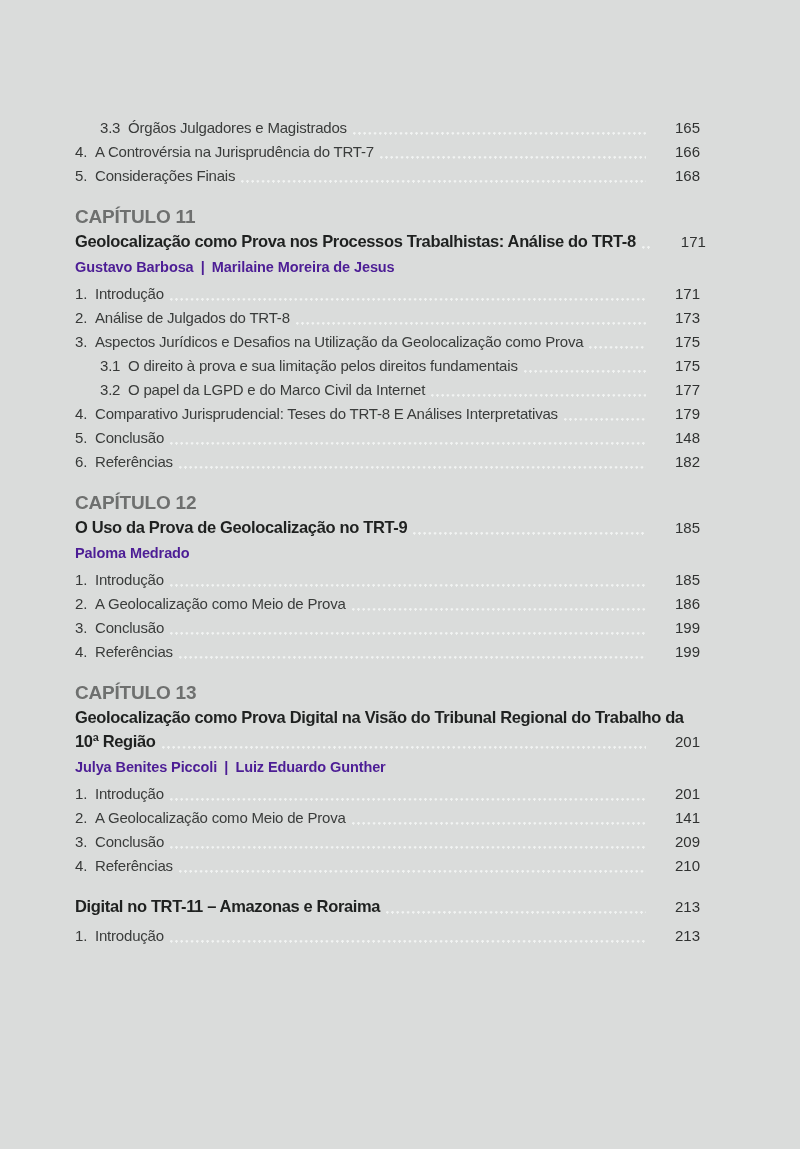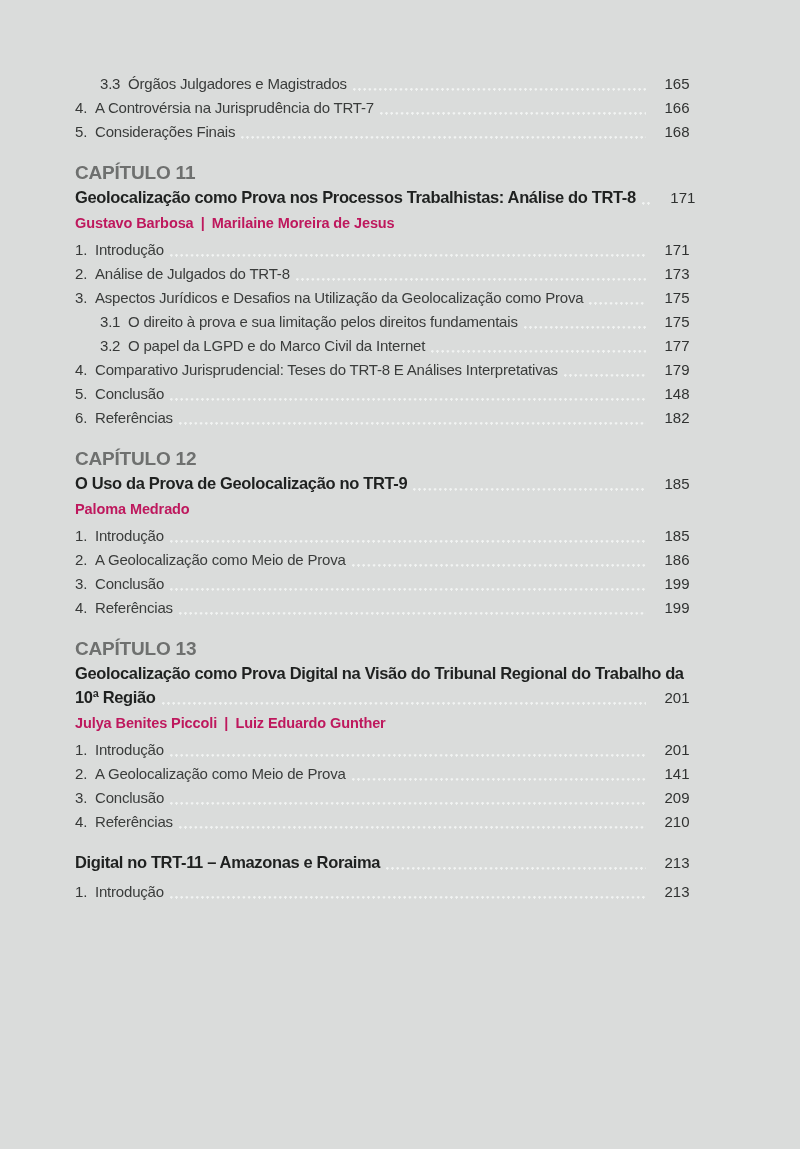--- a/index.html
+++ b/index.html
@@ -15,21 +15,21 @@
     background: #dadcdb;
     overflow: hidden;
     font-family: "Liberation Sans", sans-serif;
     -webkit-font-smoothing: antialiased;
   }
   .content {
     position: absolute;
     top: 0;
     left: 75px;
     width: 625px;
-    padding-top: 72px;
+    padding-top: 116px;
     box-sizing: content-box;
   }
   
   .toc-row {
     display: flex;
     align-items: baseline;
     line-height: 24px;
     font-size: 15px;
     letter-spacing: -0.2px;
     color: #3a3c3b;
@@ -54,21 +54,21 @@
     height: 3px;
     align-self: flex-end;
     margin: 0 8px 5px 6px;
     background-image: radial-gradient(circle at 1.3px 1.4px, #f2f4f3 1.15px, rgba(0,0,0,0) 1.35px);
     background-size: 5.2px 3px;
     background-repeat: repeat-x;
     min-width: 10px;
   }
   .pg {
     min-width: 46px;
-    text-align: center;
+    text-align: right;
     font-size: 15px;
     letter-spacing: 0;
     color: #303231;
     white-space: nowrap;
   }
   
   .chapter {
     margin-top: 16px;
   }
   .chapter-heading {
@@ -89,21 +89,21 @@
     letter-spacing: -0.35px;
     color: #1f2120;
     white-space: nowrap;
   }
   .authors {
     font-size: 14.5px;
     line-height: 20px;
     margin-top: 3px;
     font-weight: 600;
     letter-spacing: -0.1px;
-    color: #be185d;
+    color: #4c1d95;
   }
   .entries {
     margin-top: 5px;
   }
 </style>
 </head>
 <body>
 
 <div class="page">
   <div class="content" id="content">

